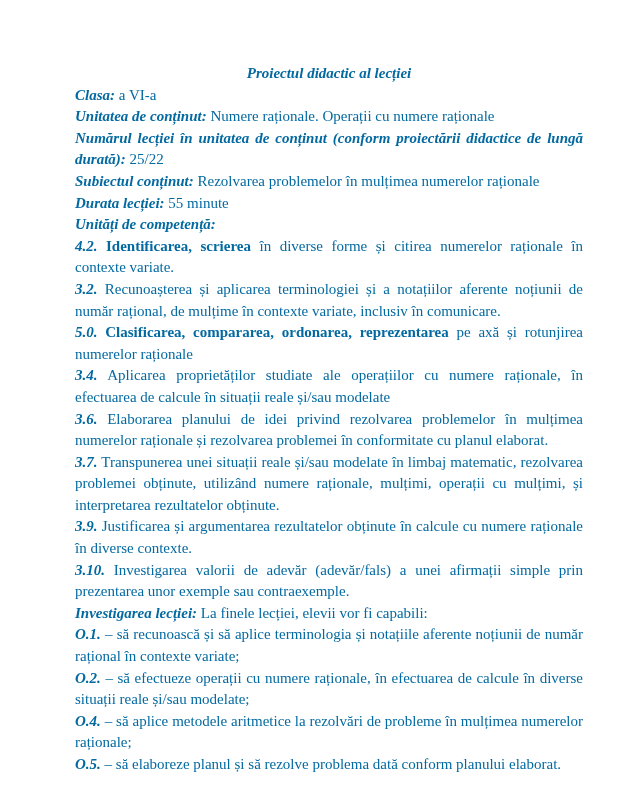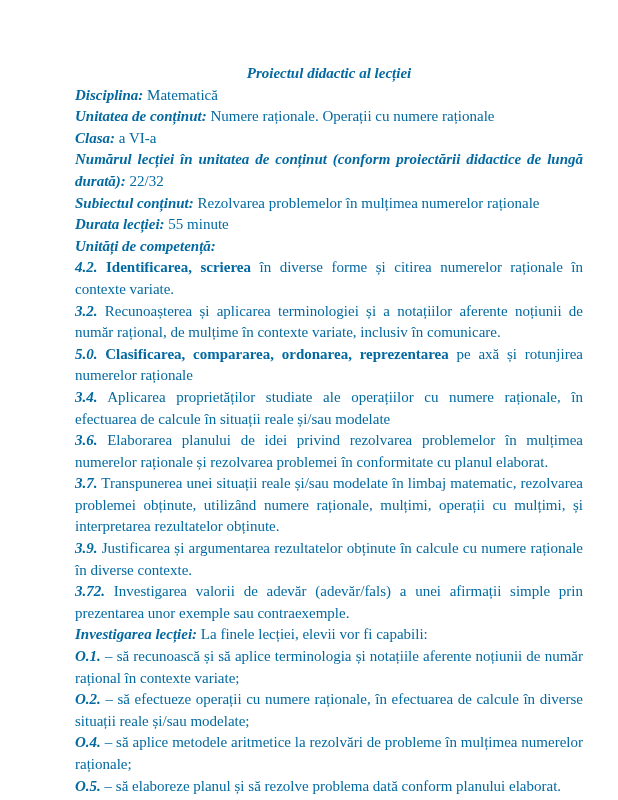--- a/index.html
+++ b/index.html
@@ -39,27 +39,26 @@
     font-weight: bold;
   }
 </style>
 </head>
 <body>
 
 <div class="page">
 
   <p class="doc-title">Proiectul didactic al lecției</p>
 
-  <p class="para"><span class="run-label">Disciplina:</span><span> Matematică</span></p>
+
+  <p class="para"><span class="run-label">Clasa:</span><span> a VI-a</span></p>
 
   <p class="para"><span class="run-label">Unitatea de conținut:</span><span> Numere raționale. Operații cu numere raționale</span></p>
 
-  <p class="para"><span class="run-label">Clasa:</span><span> a VI-a</span></p>
-
-  <p class="para"><span class="run-label">Numărul lecției în unitatea de conținut (conform proiectării didactice de lungă durată):</span><span> 22/32</span></p>
+  <p class="para"><span class="run-label">Numărul lecției în unitatea de conținut (conform proiectării didactice de lungă durată):</span><span> 25/22</span></p>
 
   <p class="para"><span class="run-label">Subiectul conținut:</span><span> Rezolvarea problemelor în mulțimea numerelor raționale</span></p>
 
   <p class="para"><span class="run-label">Durata lecției:</span><span> 55 minute</span></p>
 
   <p class="para"><span class="run-label">Unități de competență:</span><span></span></p>
 
   <p class="para"><span class="run-label">4.2.</span><span class="run-bold"> Identificarea, scrierea</span><span> în diverse forme și citirea numerelor raționale în contexte variate.</span></p>
 
   <p class="para"><span class="run-label">3.2.</span><span> Recunoașterea și aplicarea terminologiei și a notațiilor aferente noțiunii de număr rațional, de mulțime în contexte variate, inclusiv în comunicare.</span></p>
@@ -67,21 +66,21 @@
   <p class="para"><span class="run-label">5.0.</span><span class="run-bold"> Clasificarea, compararea, ordonarea, reprezentarea</span><span> pe axă și rotunjirea numerelor raționale</span></p>
 
   <p class="para"><span class="run-label">3.4.</span><span> Aplicarea proprietăților studiate ale operațiilor cu numere raționale, în efectuarea de calcule în situații reale și/sau modelate</span></p>
 
   <p class="para"><span class="run-label">3.6.</span><span> Elaborarea planului de idei privind rezolvarea problemelor în mulțimea numerelor raționale și rezolvarea problemei în conformitate cu planul elaborat.</span></p>
 
   <p class="para"><span class="run-label">3.7.</span><span> Transpunerea unei situații reale și/sau modelate în limbaj matematic, rezolvarea problemei obținute, utilizând numere raționale, mulțimi, operații cu mulțimi, și interpretarea rezultatelor obținute.</span></p>
 
   <p class="para"><span class="run-label">3.9.</span><span> Justificarea și argumentarea rezultatelor obținute în calcule cu numere raționale în diverse contexte.</span></p>
 
-  <p class="para"><span class="run-label">3.72.</span><span> Investigarea valorii de adevăr (adevăr/fals) a unei afirmații simple prin prezentarea unor exemple sau contraexemple.</span></p>
+  <p class="para"><span class="run-label">3.10.</span><span> Investigarea valorii de adevăr (adevăr/fals) a unei afirmații simple prin prezentarea unor exemple sau contraexemple.</span></p>
 
   <p class="para"><span class="run-label">Investigarea lecției:</span><span> La finele lecției, elevii vor fi capabili:</span></p>
 
   <p class="para"><span class="run-label">O.1.</span><span> – să recunoască și să aplice terminologia și notațiile aferente noțiunii de număr rațional în contexte variate;</span></p>
 
   <p class="para"><span class="run-label">O.2.</span><span> – să efectueze operații cu numere raționale, în efectuarea de calcule în diverse situații reale și/sau modelate;</span></p>
 
 
   <p class="para"><span class="run-label">O.4.</span><span> – să aplice metodele aritmetice la rezolvări de probleme în mulțimea numerelor raționale;</span></p>
 

